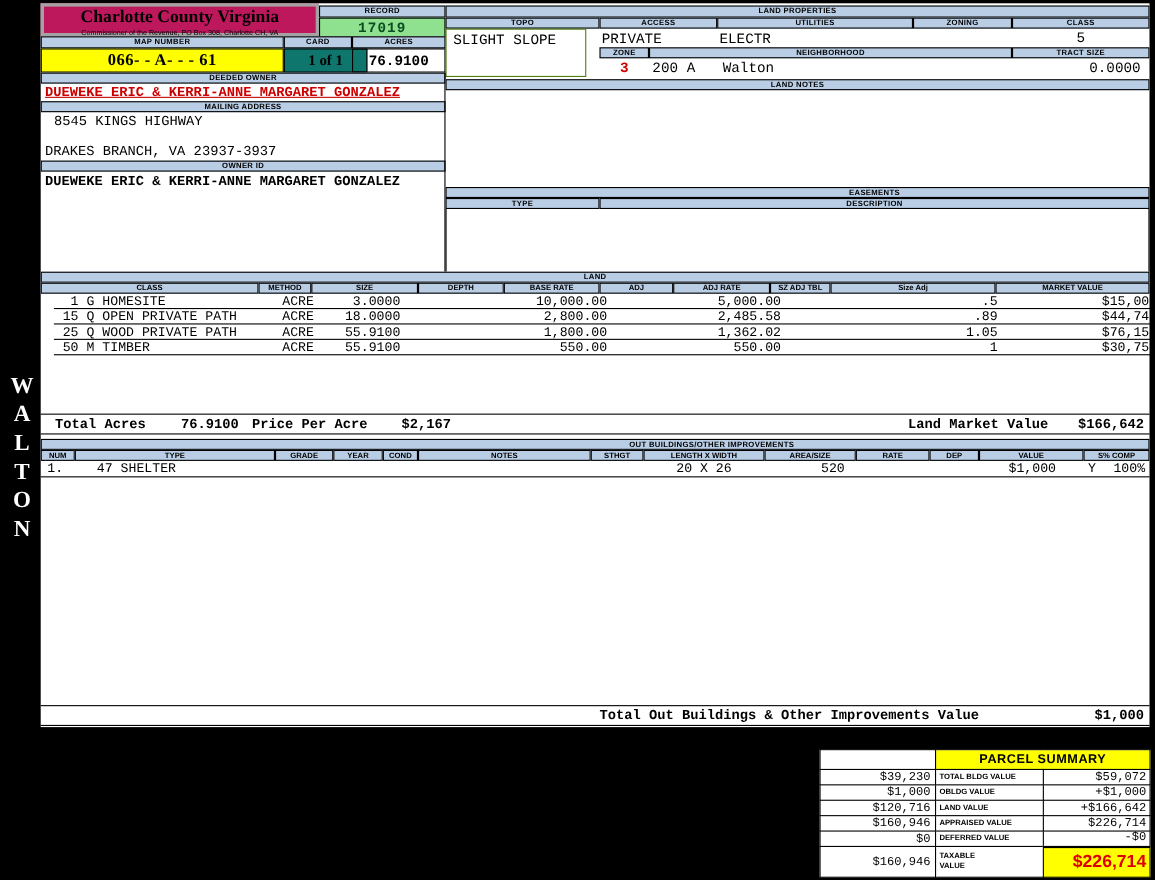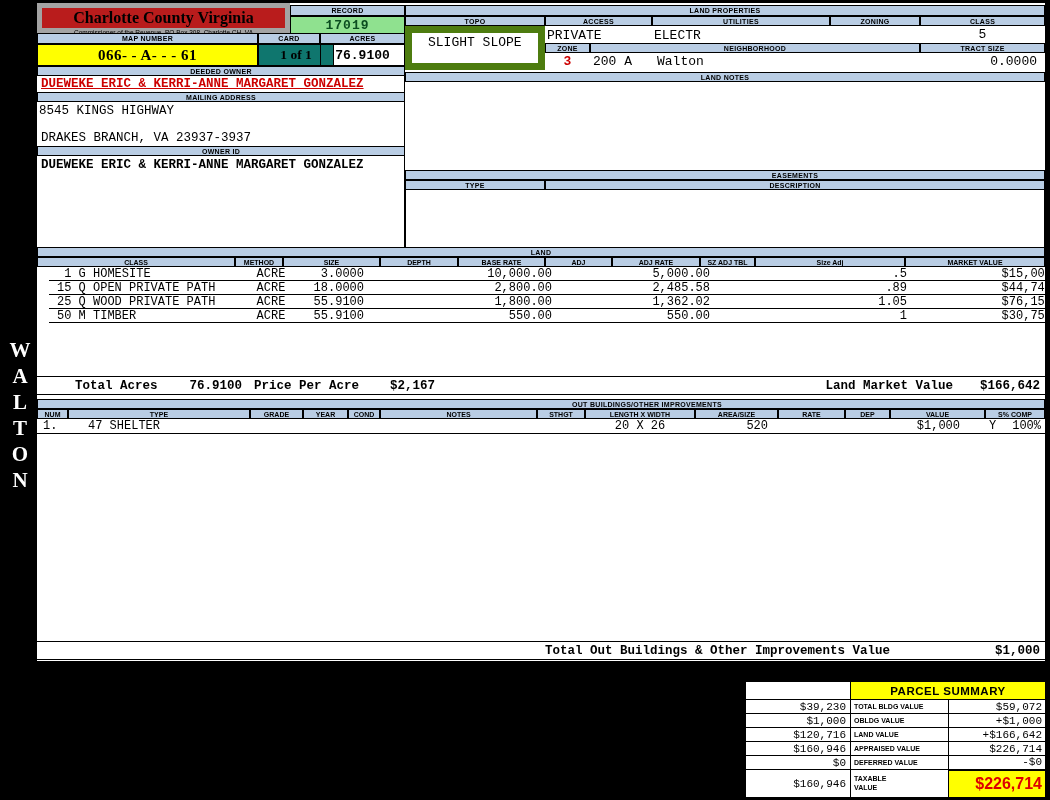--- a/index.html
+++ b/index.html
@@ -19,82 +19,82 @@
   
   .lc1{width:198px}.lc2{width:48px}.lc3{width:97px}.lc4{width:78px}.lc5{width:87px}
   .lc6{width:67px}.lc7{width:88px}.lc8{width:55px}.lc9{width:150px}.lc10{width:140px}
   
   .oc1{width:31px}.oc2{width:182px}.oc3{width:53px}.oc4{width:45px}.oc5{width:32px}.oc6{width:157px}
   .oc7{width:48px}.oc8{width:110px}.oc9{width:83px}.oc10{width:67px}.oc11{width:45px}.oc12{width:95px}.oc13{width:60px}
 
   .watermark{position:absolute;left:7px;top:338px;color:#fff;font:bold 21px "Liberation Serif",serif;
       writing-mode:vertical-rl;text-orientation:upright;letter-spacing:2px}
 
-  .p-title{left:0;top:0;width:253px;height:30px;border:5px solid #a3a3a3;background:#b91c1c}
+  .p-title{left:0;top:0;width:253px;height:30px;border:3px solid #a3a3a3;background:#be185d}
   .p-county{font:bold 16px "Liberation Serif",serif;text-align:center;margin-top:1px}
   .p-comm{font-size:6.5px;text-align:center;margin-top:2px}
   .p-recbar{left:253px;top:2px;width:115px;height:11px}
   .p-recval{left:253px;top:13px;width:115px;height:18px;background:#8fe18f;border:1px solid #000;display:flex;
       align-items:center;justify-content:center;font:bold 13px "Liberation Mono",monospace;color:#0b4d20;letter-spacing:1px}
   .p-mapbar{left:0;top:30px;width:221px;height:11px}
   .p-mapval{left:0;top:41px;width:221px;height:22px;background:#ffff00;border:1px solid #000;display:flex;
       align-items:center;justify-content:center;font:bold 15px "Liberation Serif",serif;letter-spacing:.5px}
   .p-cardbar{left:221px;top:30px;width:62px;height:11px}
   .p-cardval{left:221px;top:41px;width:76px;height:22px;background:#0f766e;border:1px solid #000;display:flex;
       align-items:center;justify-content:center;font:bold 13.5px "Liberation Serif",serif}
   .p-acresbar{left:283px;top:30px;width:85px;height:11px}
   .p-acresval{left:283px;top:41px;width:85px;height:22px;border:1px solid #000;display:flex;align-items:center;
       justify-content:center;font:bold 13px "Liberation Mono",monospace}
   .p-lpbar{left:368px;top:2px;width:640px;height:11px}
   .p-topobar{left:368px;top:13px;width:140px;height:10px}
   .p-accessbar{left:508px;top:13px;width:107px;height:10px}
   .p-utilbar{left:615px;top:13px;width:178px;height:10px}
   .p-zoningbar{left:793px;top:13px;width:90px;height:10px}
   .p-classbar{left:883px;top:13px;width:125px;height:10px}
-  .p-topoval{left:368px;top:23px;width:140px;height:44px;border:7px solid #4d7c0f;padding:2px 16px;
+  .p-topoval{left:368px;top:23px;width:128px;height:44px;border:1px solid #4d7c0f;padding:2px 6px;
       font:13px "Liberation Mono",monospace}
   .p-accessval{left:508px;top:23px;width:107px;height:17px;padding:2px;font:13px "Liberation Mono",monospace}
   .p-utilval{left:615px;top:23px;width:178px;height:17px;padding:2px;font:13px "Liberation Mono",monospace}
   .p-classval{left:883px;top:23px;width:125px;height:17px;display:flex;align-items:center;justify-content:center;
       font:13px "Liberation Mono",monospace}
   .p-zonebar{left:508px;top:40px;width:45px;height:10px}
   .p-nbbar{left:553px;top:40px;width:330px;height:10px}
   .p-tractbar{left:883px;top:40px;width:125px;height:10px}
   .p-zoneval{left:508px;top:50px;width:45px;height:16px;display:flex;align-items:center;justify-content:center;
       font:bold 13px "Liberation Mono",monospace;color:#cc0000}
   .p-zonecode{left:556px;top:50px;width:64px;height:16px;display:flex;align-items:center;font:13px "Liberation Mono",monospace}
   .p-nbval{left:620px;top:50px;width:260px;height:16px;display:flex;align-items:center;font:13px "Liberation Mono",monospace}
   .p-tractval{left:883px;top:50px;width:125px;height:16px;display:flex;align-items:center;justify-content:flex-end;
       padding-right:8px;font:13px "Liberation Mono",monospace}
   .p-deedbar{left:0;top:63px;width:368px;height:10px}
   .p-deedval{left:0;top:73px;width:368px;height:16px;display:flex;align-items:center;padding-left:4px;
       font:bold 12.5px "Liberation Mono",monospace;color:#cc0000;text-decoration:underline}
   .p-mailbar{left:0;top:89px;width:368px;height:10px}
-  .p-addr1{left:0;top:100px;width:368px;height:16px;display:flex;align-items:center;padding-left:2px;
+  .p-addr1{left:0;top:100px;width:368px;height:16px;display:flex;align-items:center;padding-left:12px;
       font:12.5px "Liberation Mono",monospace}
   .p-addr2{left:0;top:127px;width:368px;height:16px;display:flex;align-items:center;padding-left:4px;
       font:12.5px "Liberation Mono",monospace}
   .p-idbar{left:0;top:143px;width:368px;height:10px}
   .p-idval{left:0;top:154px;width:368px;height:16px;display:flex;align-items:center;padding-left:4px;
       font:bold 12.5px "Liberation Mono",monospace}
   .p-owdiv{left:367px;top:63px;width:1px;height:181px;background:#000}
   .p-lnbar{left:368px;top:69px;width:640px;height:10px}
   .p-lnarea{left:368px;top:79px;width:640px;height:88px;border-left:1px solid #000;border-right:1px solid #000;
       padding:27px 0 0 4px;font:12.5px "Liberation Mono",monospace}
   .p-eabar{left:368px;top:167px;width:640px;height:10px;padding-left:140px}
   .p-eatypebar{left:368px;top:177px;width:140px;height:10px}
   .p-eadescbar{left:508px;top:177px;width:500px;height:10px}
   .p-eaarea{left:368px;top:187px;width:640px;height:57px;border-left:1px solid #000;border-right:1px solid #000}
   .p-landbar{left:0;top:244px;width:1008px;height:10px}
   .p-landhead{left:0;top:254px;width:1008px;height:10px;display:flex}
   .p-landrows{left:12px;top:264px;width:1008px}
   .land-row{display:flex;height:14px;border-bottom:1px solid #000;align-items:center}
   .p-landtotal{left:0;top:373px;width:1008px;height:19px;border-top:1px solid #000;border-bottom:1px solid #000;
       display:flex;align-items:center;font:bold 12.5px "Liberation Mono",monospace;padding-right:5px;white-space:pre}
-  .lt-a{margin-left:38px}.lt-av{margin-left:32px}.lt-p{margin-left:12px}.lt-pv{margin-left:31px}
+  .lt-a{margin-left:13px}.lt-av{margin-left:32px}.lt-p{margin-left:12px}.lt-pv{margin-left:31px}
   .lt-m{margin-left:auto}.lt-mv{margin-left:27px}
   .p-obbar{left:0;top:396px;width:1008px;height:10px;padding-left:212px}
   .p-obhead{left:0;top:406px;width:1008px;height:10px;display:flex}
   .p-obrow{left:0;top:416px;width:1008px;height:15px;display:flex;align-items:center;border-bottom:1px solid #000}
   .spread{justify-content:space-between;padding:0 4px}
   .p-obtotal{left:0;top:638px;width:1008px;height:19px;border-top:1px solid #000;border-bottom:1px solid #000;
       display:flex;align-items:center;font:bold 12.5px "Liberation Mono",monospace;padding-right:5px;white-space:pre}
   .ot-l{margin-left:508px}.ot-v{margin-left:auto}
 
   .summary{position:absolute;left:745px;top:681px;border-collapse:collapse;background:#fff}

